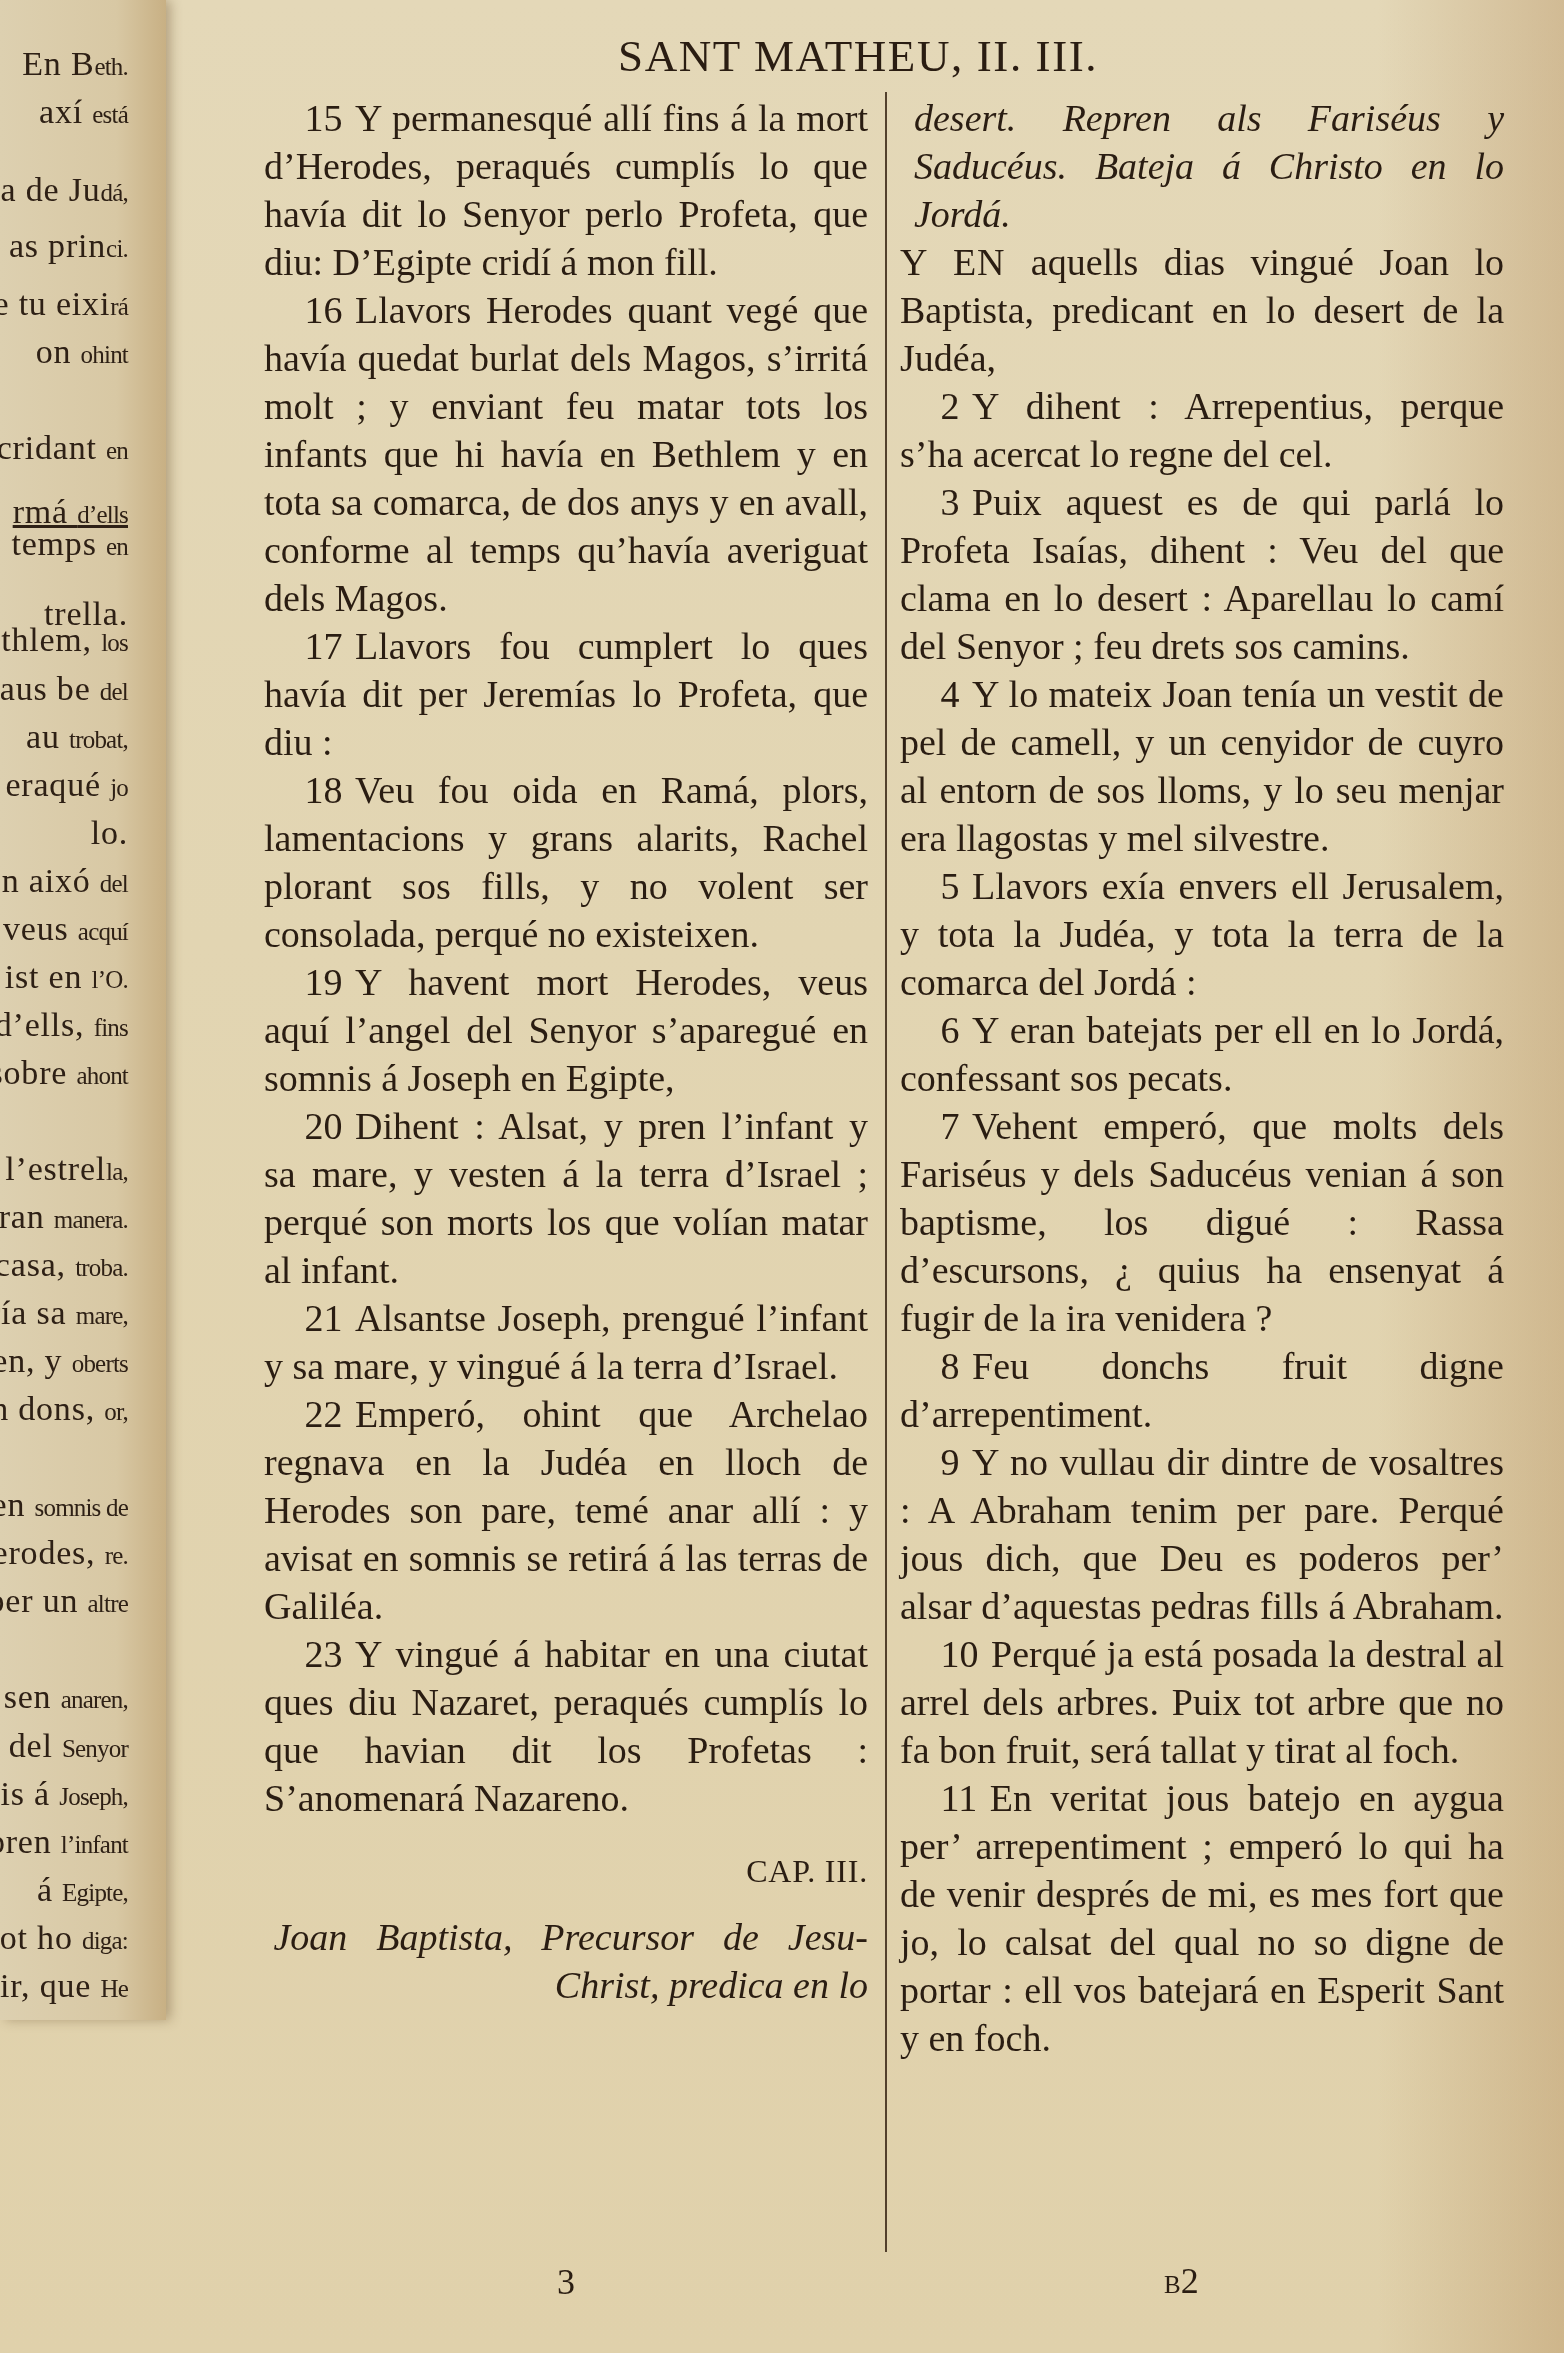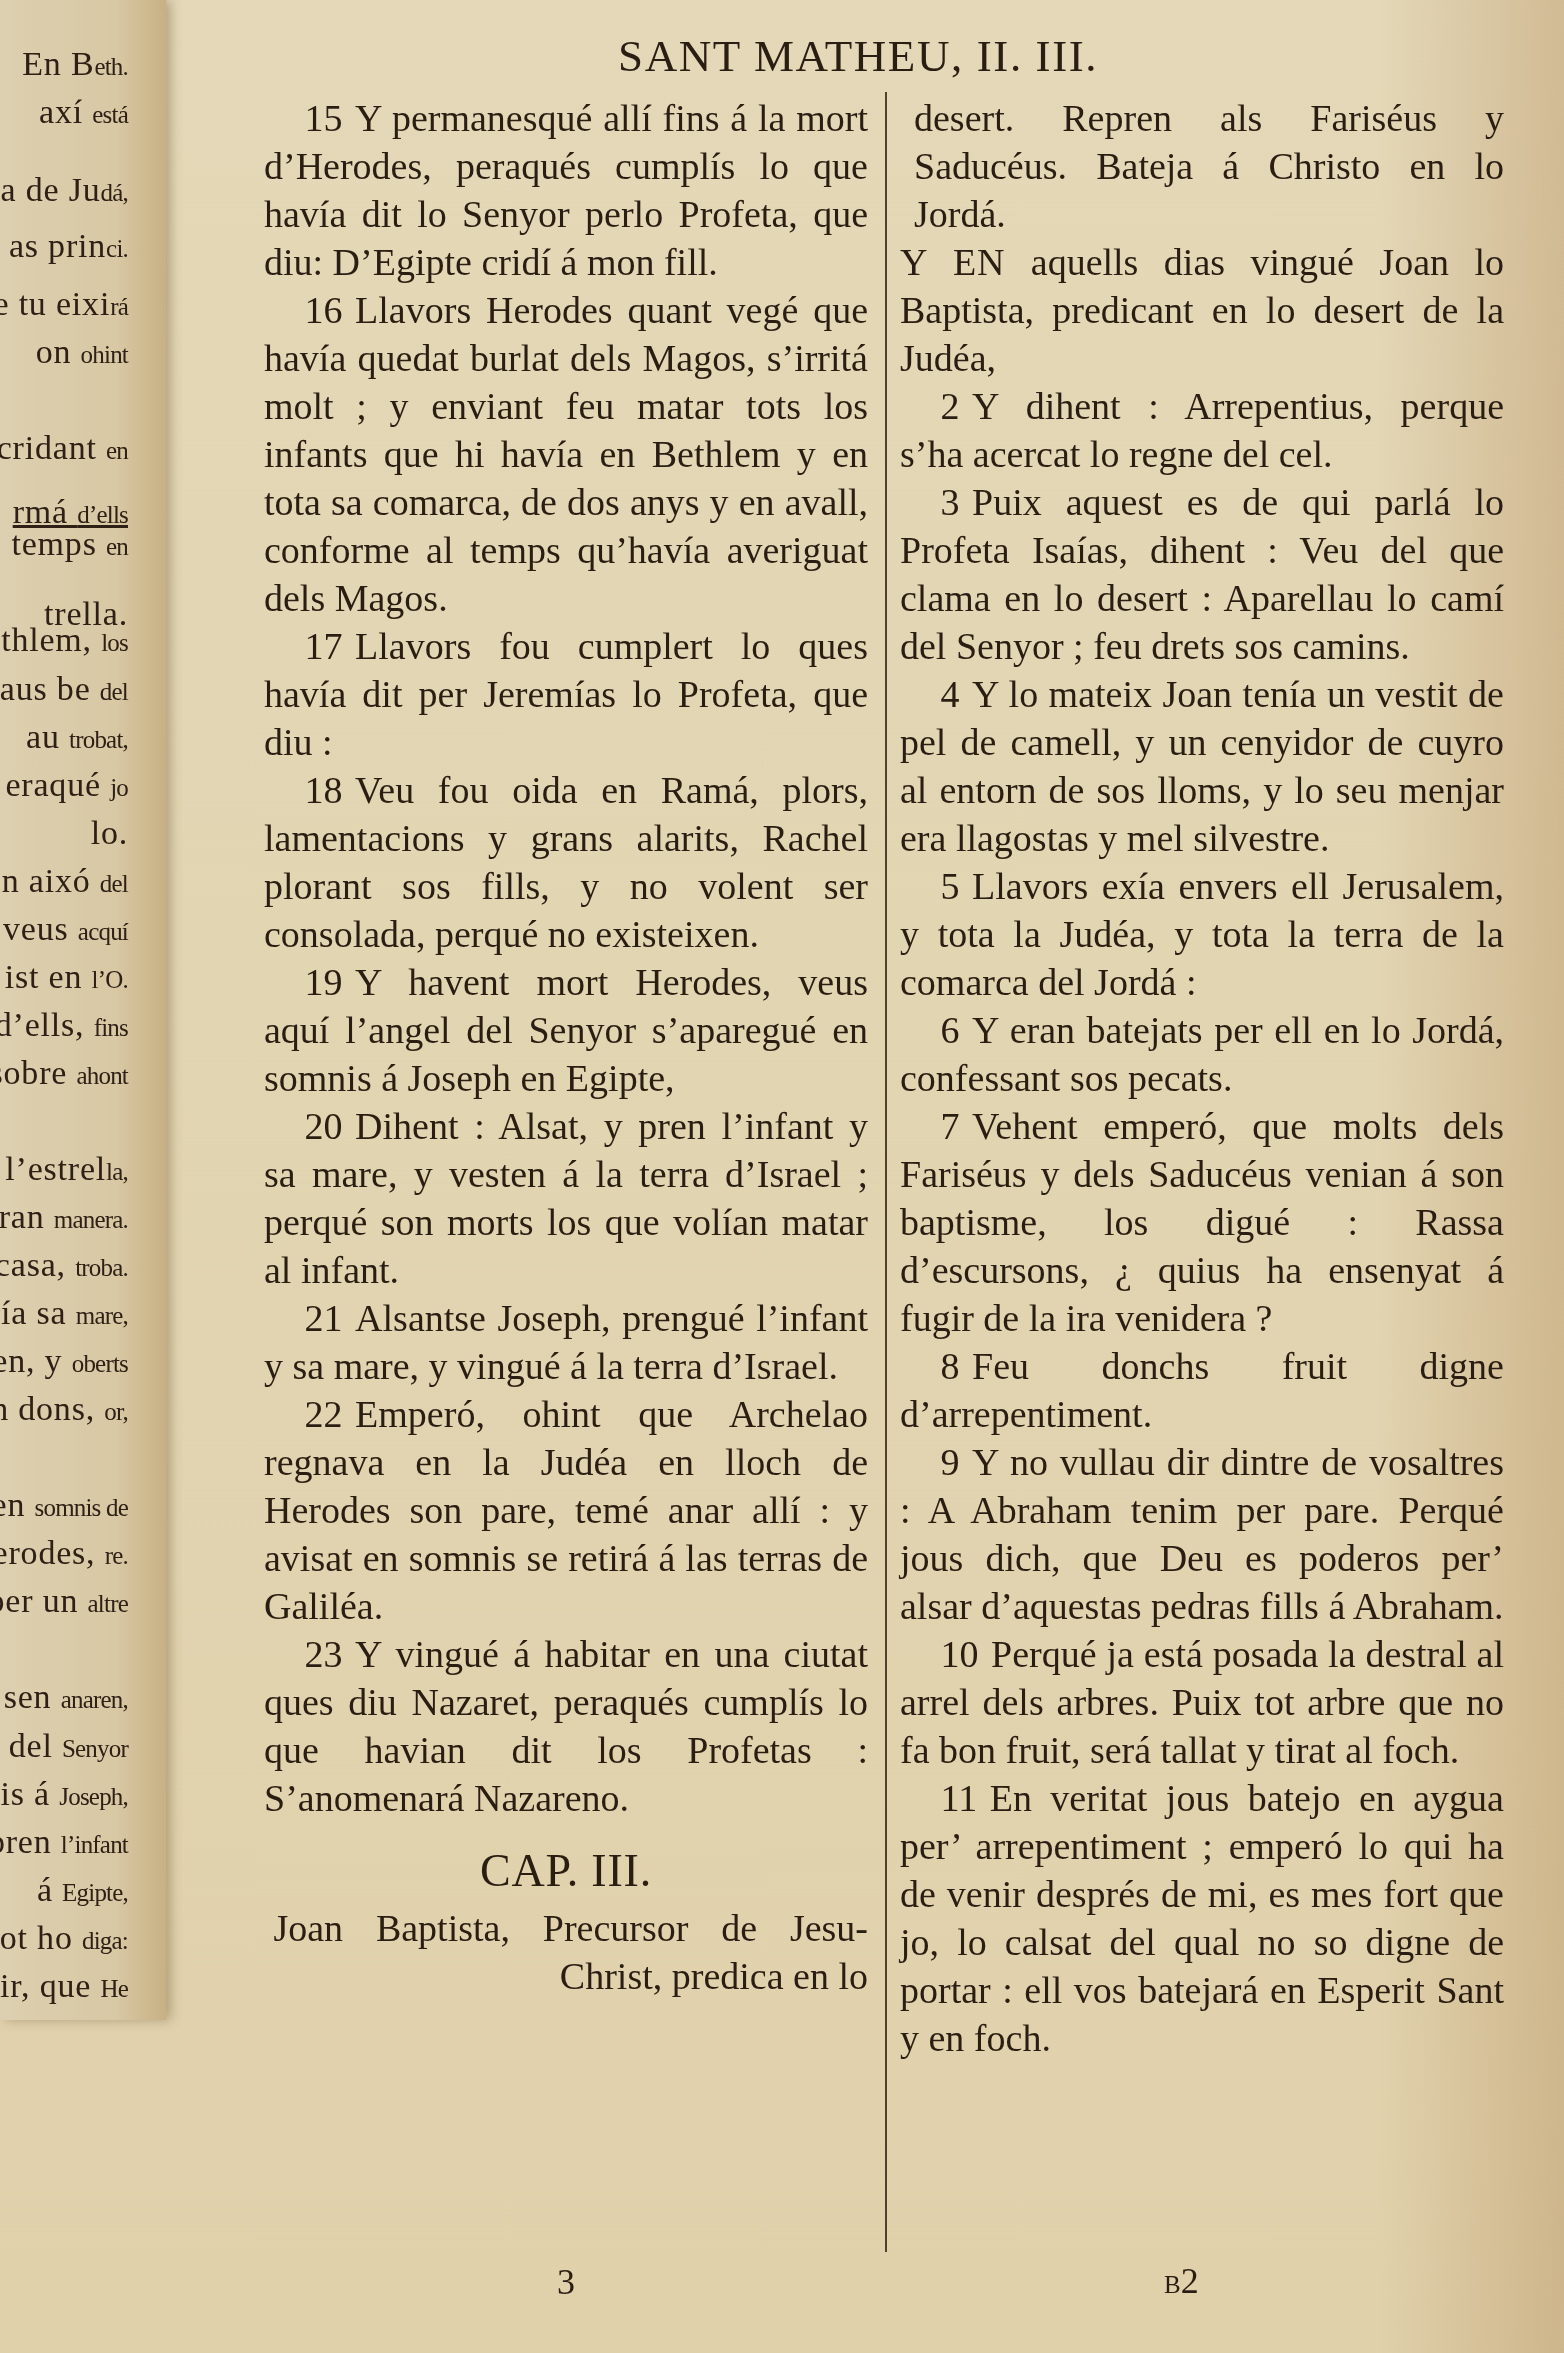--- a/index.html
+++ b/index.html
@@ -91,26 +91,27 @@
     hyphens: manual;
   }
   .verse.first {
     text-indent: 0;
   }
   .vnum {
     display: inline-block;
     margin-right: 12.5px;
   }
   .cap-title {
-    text-align: center;
-    font-size: 46px;
-    margin: 25px 0 9px 0;
+    text-align: right;
+    font-size: 32px;
+    margin: 25px 0 18px 0;
     letter-spacing: 0.8px;
   }
   .summary {
+    font-style: italic;
     text-align: justify;
     text-align-last: right;
     margin: 0;
     padding-left: 9.4px;
   }
   .summary.cont {
     text-align-last: left;
     padding-left: 14px;
   }
   .folio {

